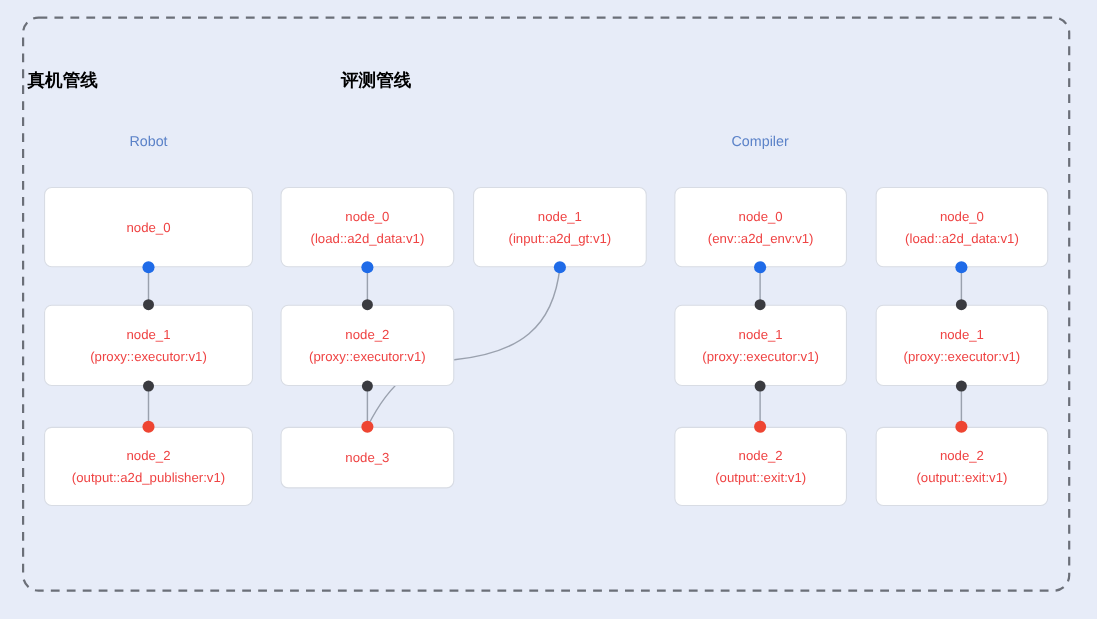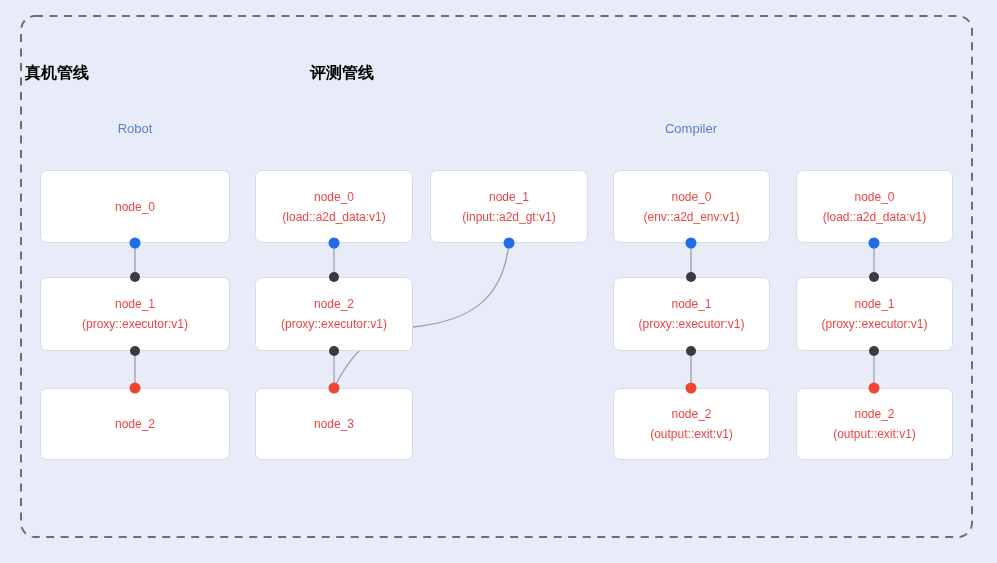--- a/index.html
+++ b/index.html
@@ -80,35 +80,36 @@
 
   <div class="node" style="left:40px;top:170px;width:190px;height:73px;">
     <div class="nm">node_0</div>
   </div>
   <div class="node" style="left:40px;top:277px;width:190px;height:74px;">
     <div class="nm">node_1</div>
     <div class="tp">(proxy::executor:v1)</div>
   </div>
   <div class="node" style="left:40px;top:388px;width:190px;height:72px;">
     <div class="nm">node_2</div>
+    <div class="tp">(output::a2d_publisher:v1)</div>
   </div>
 
   <div class="node" style="left:255px;top:170px;width:158px;height:73px;">
     <div class="nm">node_0</div>
     <div class="tp">(load::a2d_data:v1)</div>
   </div>
   <div class="node" style="left:430px;top:170px;width:158px;height:73px;">
     <div class="nm">node_1</div>
     <div class="tp">(input::a2d_gt:v1)</div>
   </div>
   <div class="node" style="left:255px;top:277px;width:158px;height:74px;">
     <div class="nm">node_2</div>
     <div class="tp">(proxy::executor:v1)</div>
   </div>
-  <div class="node" style="left:255px;top:388px;width:158px;height:72px;">
+  <div class="node" style="left:255px;top:388px;width:158px;height:56px;">
     <div class="nm">node_3</div>
   </div>
 
   <div class="node" style="left:613px;top:170px;width:157px;height:73px;">
     <div class="nm">node_0</div>
     <div class="tp">(env::a2d_env:v1)</div>
   </div>
   <div class="node" style="left:613px;top:277px;width:157px;height:74px;">
     <div class="nm">node_1</div>
     <div class="tp">(proxy::executor:v1)</div>

